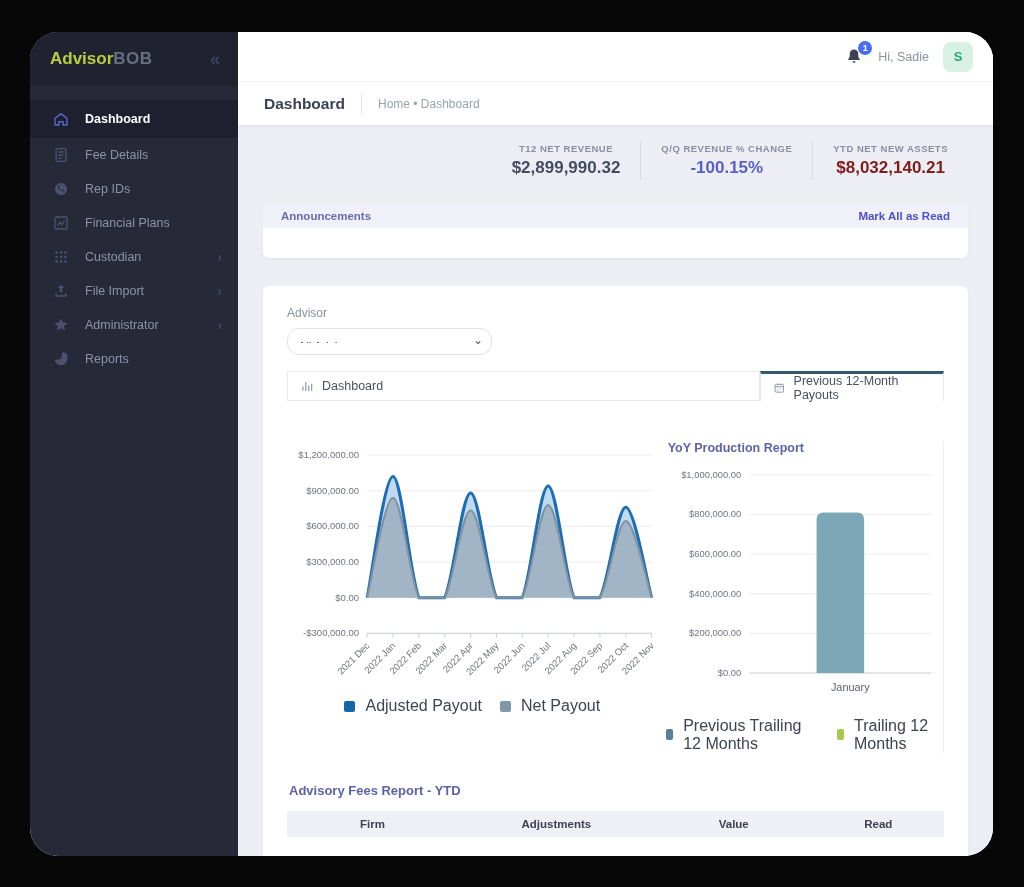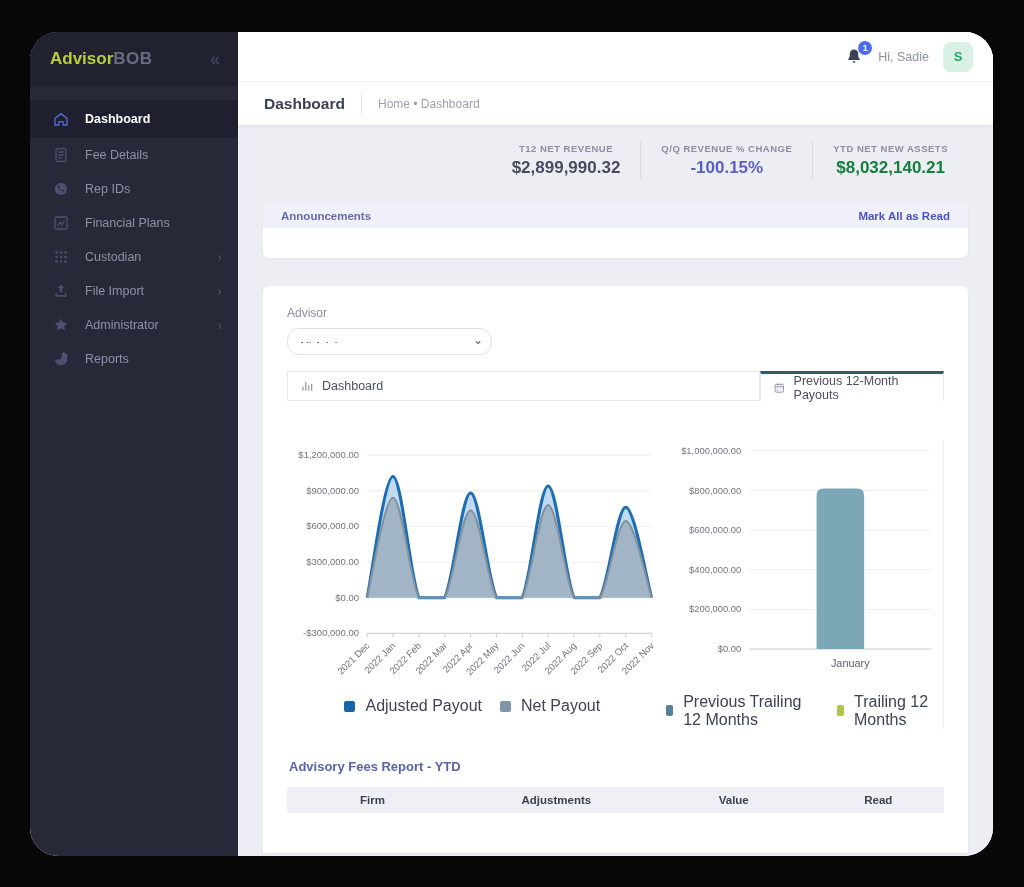--- a/index.html
+++ b/index.html
@@ -219,21 +219,21 @@
           <div class="stat">
             <div class="stat-label">T12 NET REVENUE</div>
             <div class="stat-value" style="color: rgb(71, 75, 97);">$2,899,990.32</div>
           </div>
           <div class="stat">
             <div class="stat-label">Q/Q REVENUE % CHANGE</div>
             <div class="stat-value" style="color: rgb(90, 95, 199);">-100.15%</div>
           </div>
           <div class="stat">
             <div class="stat-label">YTD NET NEW ASSETS</div>
-            <div class="stat-value" style="color: #15803d;">$8,032,140.21</div>
+            <div class="stat-value" style="color: #7f1d1d;">$8,032,140.21</div>
           </div>
         </div>
 
         <div class="announce-card">
           <div class="announce-head">
             <span class="announce-title">Announcements</span>
             <span class="mark-all">Mark All as Read</span>
           </div>
           <div class="announce-body">
           </div>
@@ -318,20 +318,21 @@
                   <span class="swatch" style="background: rgb(21, 101, 171);"></span>
                   <span class="legend-label">Adjusted Payout</span>
                 </span>
                 <span class="legend-item">
                   <span class="swatch" style="background: rgb(126, 151, 169);"></span>
                   <span class="legend-label">Net Payout</span>
                 </span>
               </div>
             </div>
             <div class="chart-right">
+              <div class="chart-title">YoY Production Report</div>
               <svg id="bar-chart" class="chart" viewBox="0 0 280 250">
                   <line x1="84" y1="10.0" x2="268" y2="10.0" stroke="#ededf2"></line>
                   <text class="tick" x="76" y="13.0" text-anchor="end">$1,000,000.00</text>
                   <line x1="84" y1="50.0" x2="268" y2="50.0" stroke="#ededf2"></line>
                   <text class="tick" x="76" y="53.0" text-anchor="end">$800,000.00</text>
                   <line x1="84" y1="90.0" x2="268" y2="90.0" stroke="#ededf2"></line>
                   <text class="tick" x="76" y="93.0" text-anchor="end">$600,000.00</text>
                   <line x1="84" y1="130.0" x2="268" y2="130.0" stroke="#ededf2"></line>
                   <text class="tick" x="76" y="133.0" text-anchor="end">$400,000.00</text>
                   <line x1="84" y1="170.0" x2="268" y2="170.0" stroke="#ededf2"></line>

